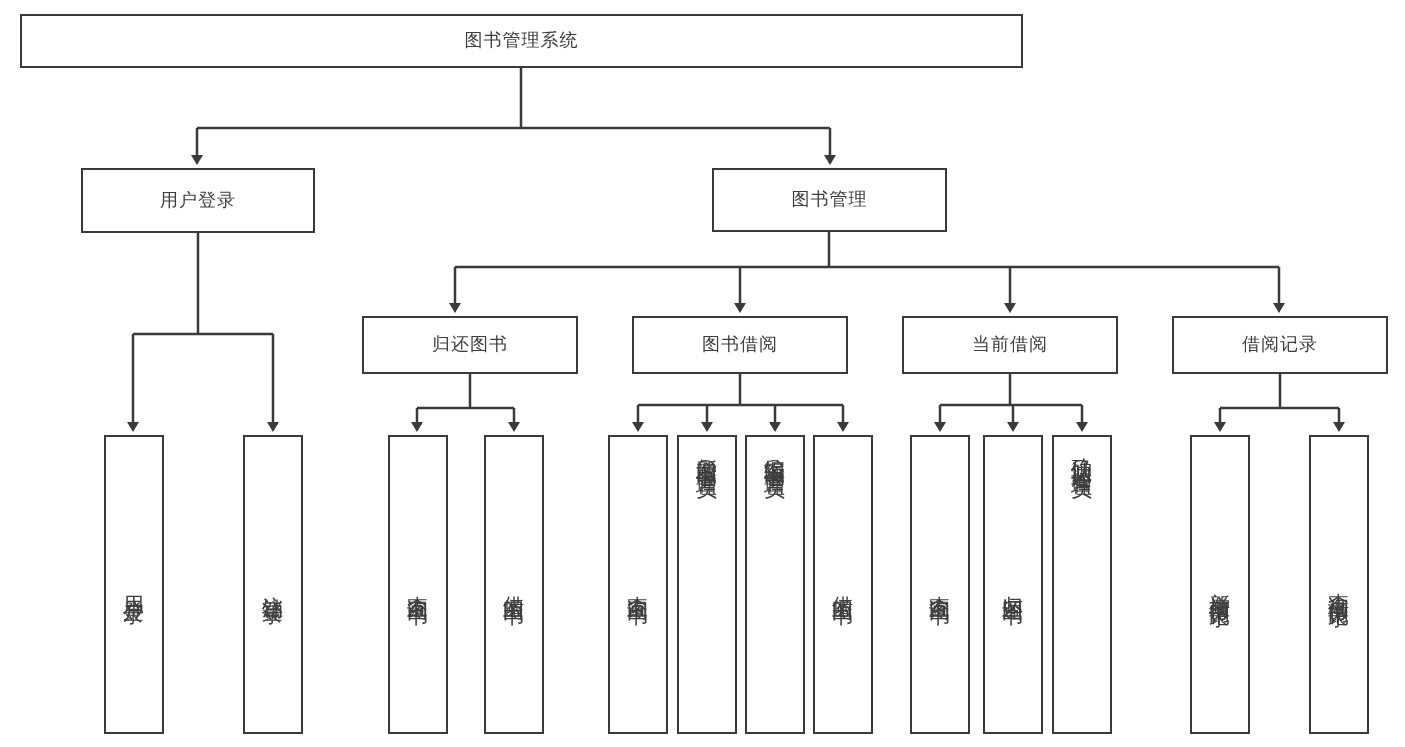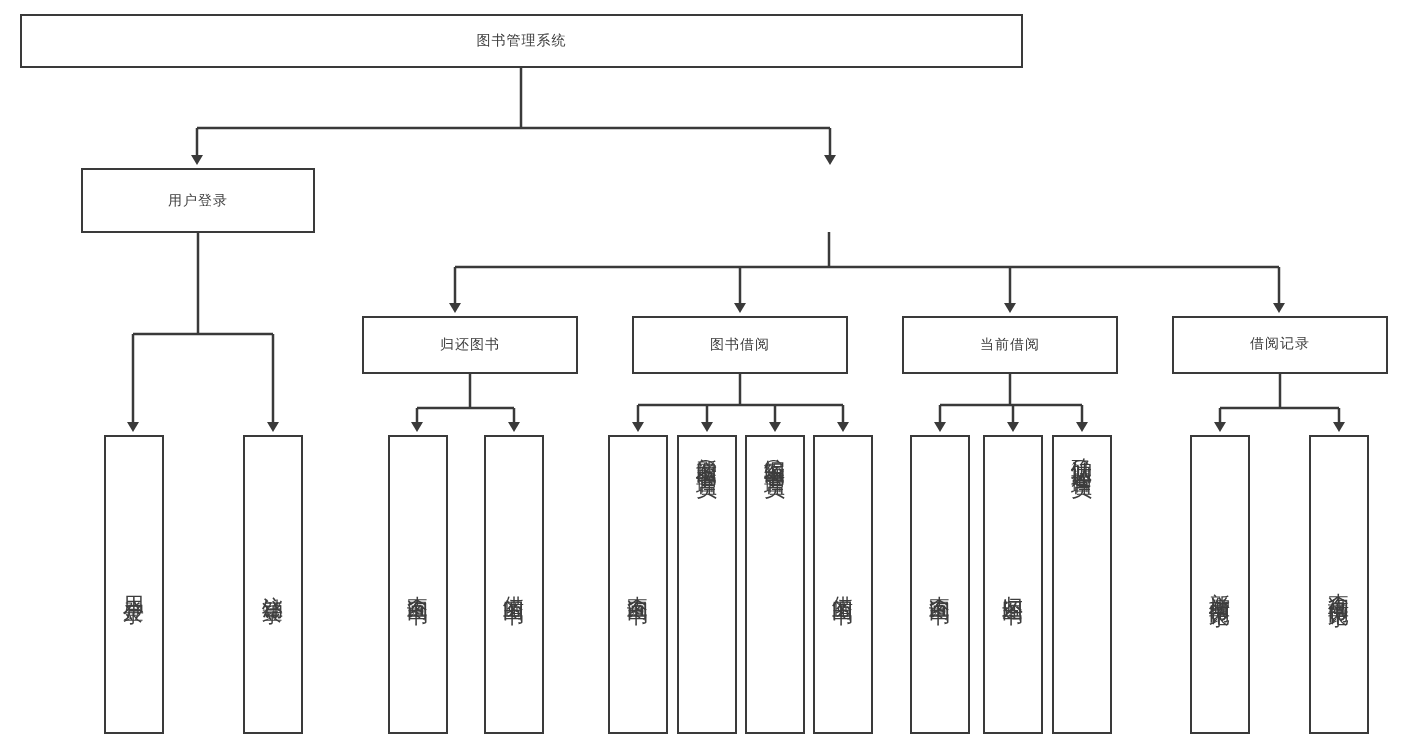--- a/index.html
+++ b/index.html
@@ -32,21 +32,21 @@
     box-sizing: border-box;
     border: 2px solid #3a3a3a;
     background: #ffffff;
     color: #3d3d3d;
     display: flex;
     align-items: center;
     justify-content: center;
     z-index: 2;
   }
   .node .label {
-    font-size: 14px;
+    font-size: 18px;
     line-height: 1.1;
     letter-spacing: 1px;
     white-space: nowrap;
     color: #3d3d3d;
   }
   
   .node.vertical {
     align-items: flex-start;
     justify-content: center;
     padding-top: 4px;
@@ -127,31 +127,34 @@
     </g>
   </svg>
 
   <div class="node" style="left:20px;top:14px;width:1003px;height:54px;">
     <span class="label">图书管理系统</span>
   </div>
 
   <div class="node" style="left:81px;top:168px;width:234px;height:65px;">
     <span class="label">用户登录</span>
   </div>
+  <div class="node" style="left:712px;top:168px;width:235px;height:64px;">
+    <span class="label">图书管理</span>
+  </div>
 
   <div class="node" style="left:362px;top:316px;width:216px;height:58px;">
     <span class="label">归还图书</span>
   </div>
   <div class="node" style="left:902px;top:316px;width:216px;height:58px;">
     <span class="label">当前借阅</span>
   </div>
   <div class="node" style="left:632px;top:316px;width:216px;height:58px;">
     <span class="label">图书借阅</span>
   </div>
-  <div class="node" style="left:1172px;top:316px;width:216px;height:58px;font-family:Liberation Mono, monospace;">
+  <div class="node" style="left:1172px;top:316px;width:216px;height:58px;">
     <span class="label">借阅记录</span>
   </div>
 
   <div class="node vertical center" style="left:104px;top:435px;width:60px;height:299px;">
     <span class="label">用户登录</span>
   </div>
   <div class="node vertical center" style="left:243px;top:435px;width:60px;height:299px;">
     <span class="label">注销登录</span>
   </div>
 

